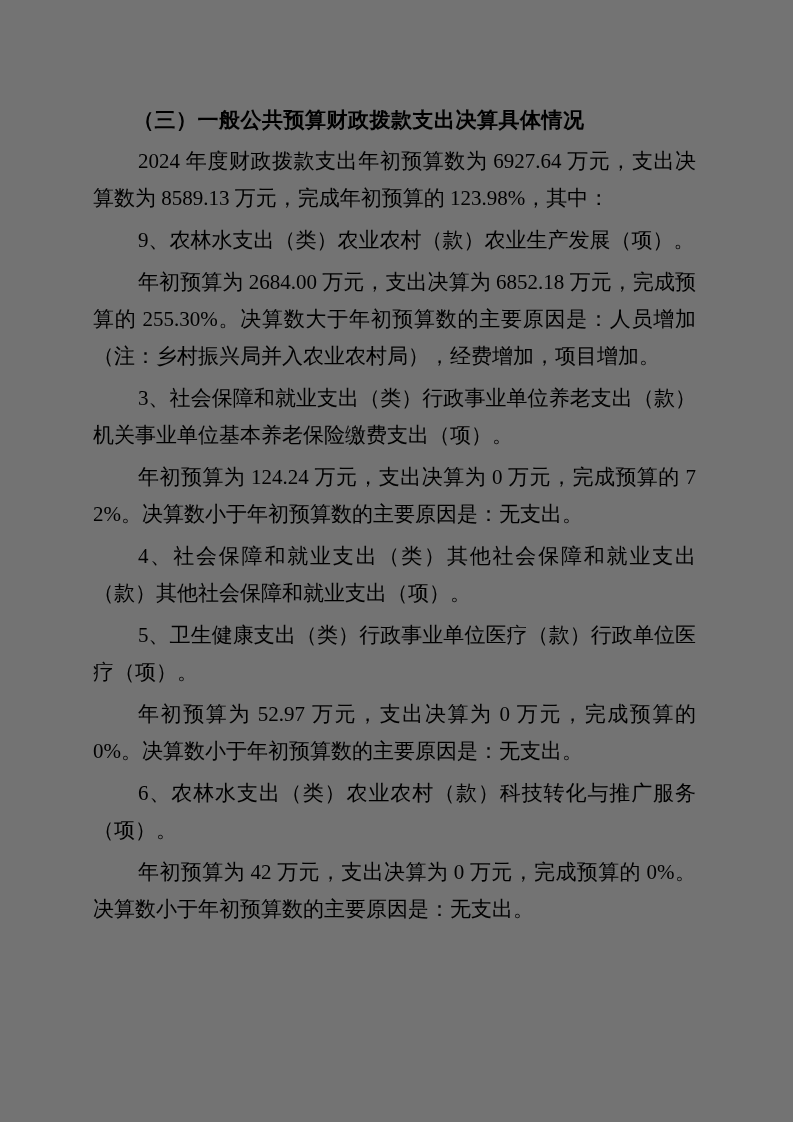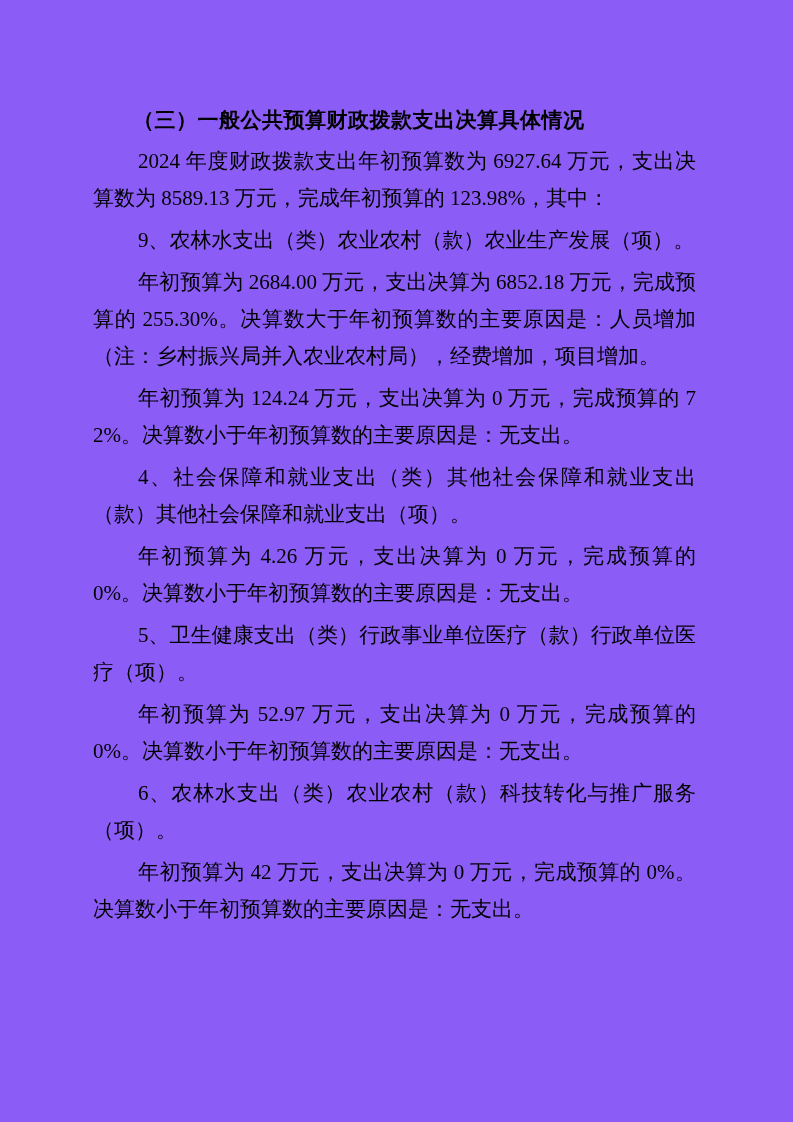--- a/index.html
+++ b/index.html
@@ -4,21 +4,21 @@
 <style>
   html, body {
     margin: 0;
     padding: 0;
     background: #ffffff;
   }
   .page {
     position: relative;
     width: 793px;
     height: 1122px;
-    background: #8b5cf6;
+    background: #737373;
     overflow: hidden;
   }
   .content {
     position: absolute;
     top: 101px;
     left: 88px;
     width: 613px;
   }
   .heading {
     margin: 0 0 5px 0;
@@ -48,24 +48,24 @@
   <div class="content">
 
     <h2 class="heading">（三）一般公共预算财政拨款支出决算具体情况</h2>
 
     <p class="para">2024 年度财政拨款支出年初预算数为 6927.64 万元，支出决算数为 8589.13 万元，完成年初预算的 123.98%，其中：</p>
 
 
     <p class="para">9、农林水支出（类）农业农村（款）农业生产发展（项）。</p>
     <p class="para">年初预算为 2684.00 万元，支出决算为 6852.18 万元，完成预算的 255.30%。决算数大于年初预算数的主要原因是：人员增加（注：乡村振兴局并入农业农村局），经费增加，项目增加。</p>
 
+    <p class="para">3、社会保障和就业支出（类）行政事业单位养老支出（款）机关事业单位基本养老保险缴费支出（项）。</p>
     <p class="para">年初预算为 124.24 万元，支出决算为 0 万元，完成预算的 72%。决算数小于年初预算数的主要原因是：无支出。</p>
 
     <p class="para">4、社会保障和就业支出（类）其他社会保障和就业支出（款）其他社会保障和就业支出（项）。</p>
-    <p class="para">年初预算为 4.26 万元，支出决算为 0 万元，完成预算的 0%。决算数小于年初预算数的主要原因是：无支出。</p>
 
     <p class="para">5、卫生健康支出（类）行政事业单位医疗（款）行政单位医疗（项）。</p>
     <p class="para">年初预算为 52.97 万元，支出决算为 0 万元，完成预算的 0%。决算数小于年初预算数的主要原因是：无支出。</p>
 
     <p class="para">6、农林水支出（类）农业农村（款）科技转化与推广服务（项）。</p>
     <p class="para">年初预算为 42 万元，支出决算为 0 万元，完成预算的 0%。决算数小于年初预算数的主要原因是：无支出。</p>
 
   </div>
 </div>
 

